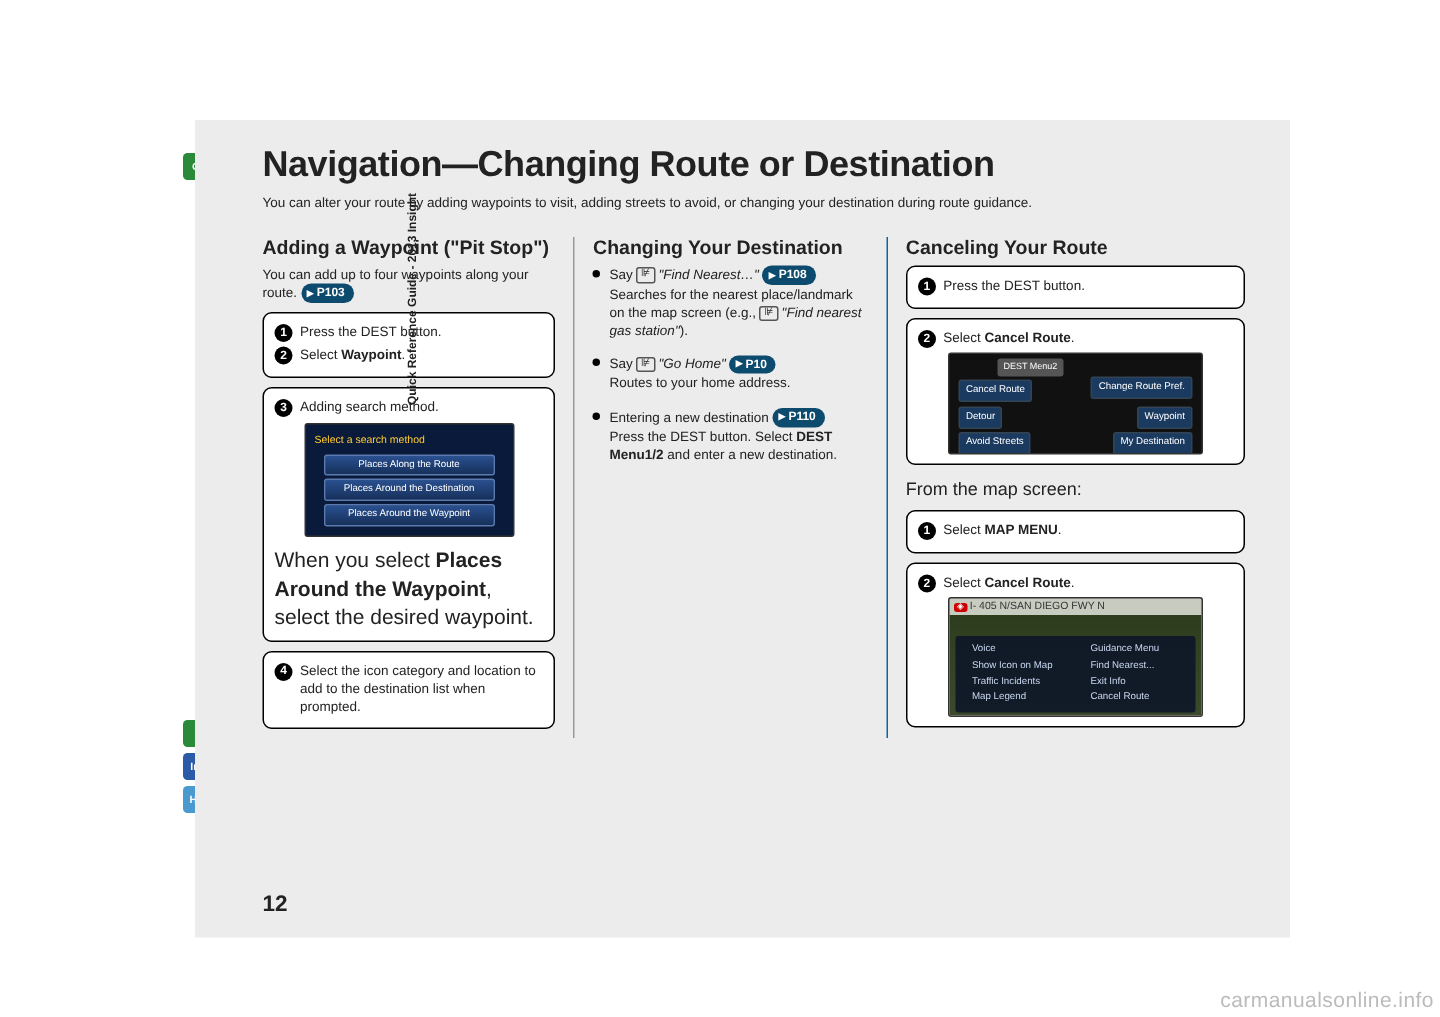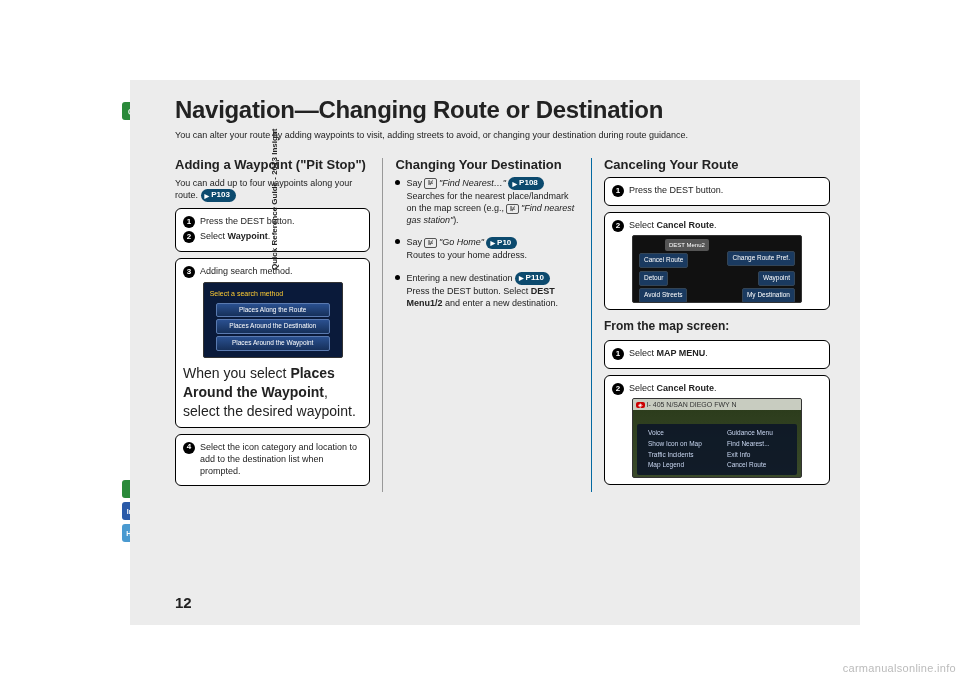--- a/index.html
+++ b/index.html
@@ -132,21 +132,21 @@
   .dot { flex-shrink:0; margin-top:3px; width:5px; height:5px; border-radius:50%; background:#000; }
   .voice-icon {
     display:inline-block;
     border: 1px solid #555;
     border-radius: 2px;
     font-size: 7px;
     padding: 0 2px;
     line-height: 1.2;
     vertical-align: middle;
   }
-  .sub2 { font-size: 12px; font-weight: 700; margin: 8px 0 6px; }
+  .sub2 { font-size: 12px; font-weight: 400; margin: 8px 0 6px; }
   .fakebold { font-weight: bold; }
   .map-screen {
     background:#111;
     border:1px solid #333;
     border-radius:2px;
     width: 170px;
     height: 68px;
     margin: 3px auto 0;
     position: relative;
     overflow: hidden;
@@ -157,21 +157,21 @@
     position: absolute;
     left: 45px;
     bottom: 14px;
     font-size: 15px;
     font-weight: bold;
   }
   .watermark {
     position: absolute;
     right: 4px;
     bottom: 4px;
-    font-size: 11px;
+    font-size: 14px;
     color: #bbb;
     letter-spacing: 0.3px;
   }
   .map-hdr { position:absolute; top:0; left:0; right:0; height:11px; background:#c8ccc0; color:#333; font-size:7px; padding:1px 3px; }
   .map-menu-row { display:flex; gap:20px; margin:2px 8px; }
   .map-menu-cell { color:#c8d6f0; font-size:6.5px; width:60px; }
 </style>
 </head>
 <body>
 

